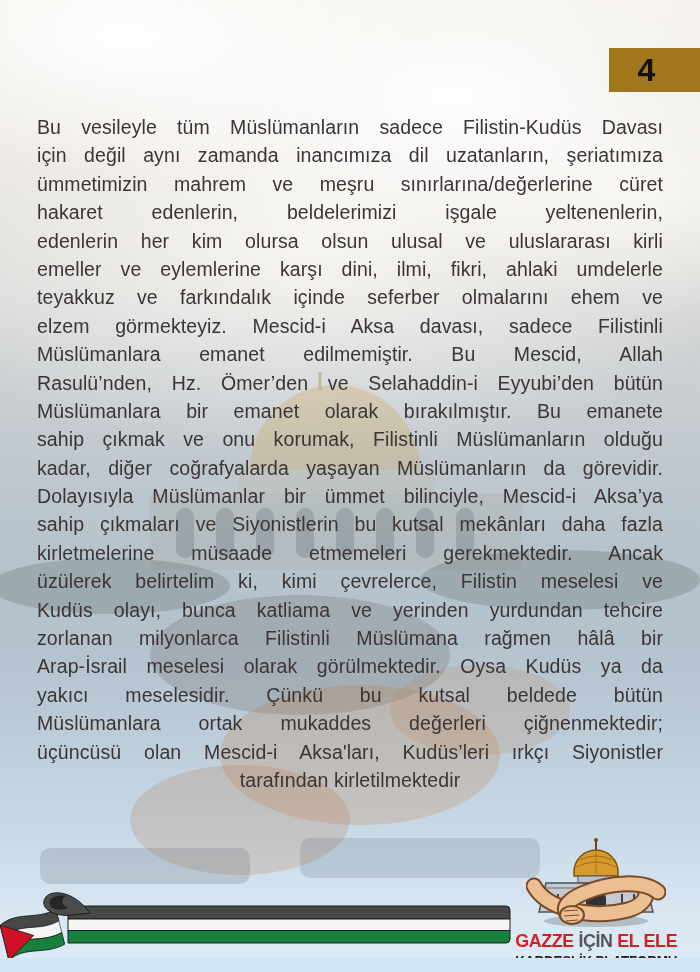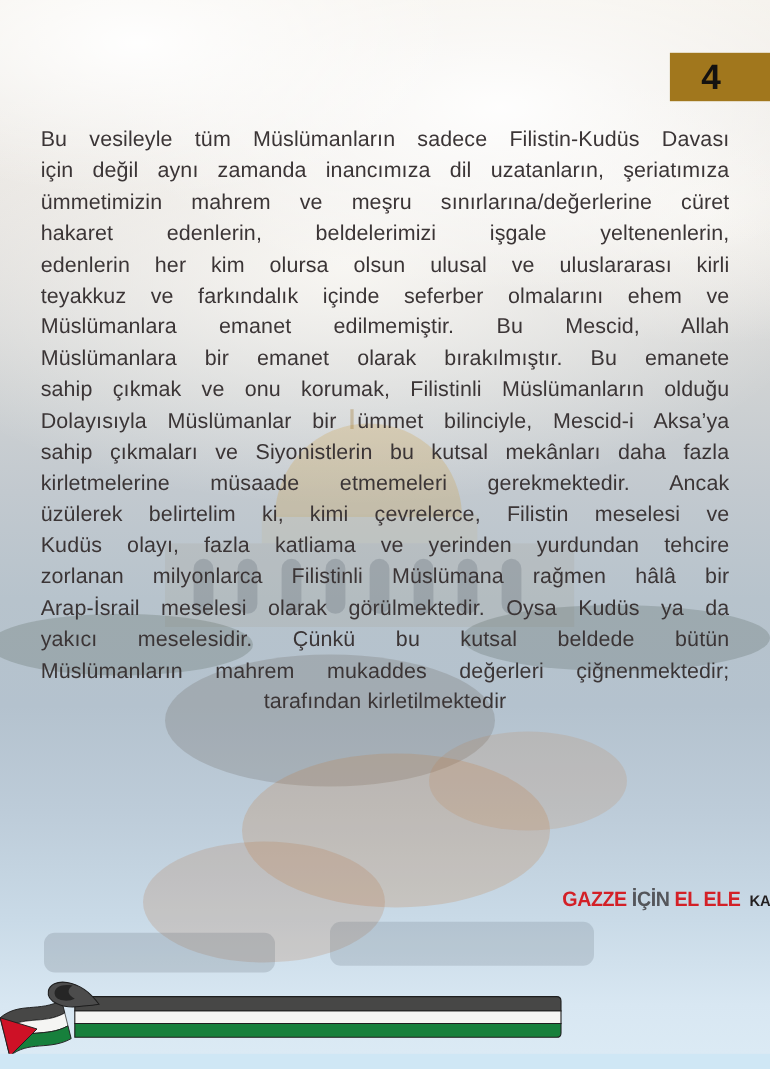--- a/index.html
+++ b/index.html
@@ -36,22 +36,22 @@
   }
   .body-text .line{
     height:28.4px;line-height:28.4px;
     text-align:justify;text-align-last:justify;
     white-space:normal;overflow:hidden;
   }
   .body-text .line.last{
     text-align:right;text-align-last:center;
   }
   .footer-logo{
-    position:absolute;top:772px;right:14px;width:180px;
-    display:flex;flex-direction:row;align-items:center;
+    position:absolute;top:836px;right:14px;width:180px;
+    display:flex;flex-direction:column;align-items:center;
   }
   .logo-title{
     margin-top:2px;
     font-weight:700;font-size:19px;letter-spacing:-0.4px;
     white-space:nowrap;transform:scaleX(0.94);
   }
   .t-red{color:#d32027;}
   .t-gray{color:#54565b;}
   .logo-subtitle{
     margin-top:1px;
@@ -101,33 +101,38 @@
   <div class="page-number">
     <span>4</span>
   </div>
 
   <div class="body-text">
       <div class="line">Bu vesileyle tüm Müslümanların sadece Filistin-Kudüs Davası</div>
       <div class="line">için değil aynı zamanda inancımıza dil uzatanların, şeriatımıza</div>
       <div class="line">ümmetimizin mahrem ve meşru sınırlarına/değerlerine cüret</div>
       <div class="line">hakaret edenlerin, beldelerimizi işgale yeltenenlerin,</div>
       <div class="line">edenlerin her kim olursa olsun ulusal ve uluslararası kirli</div>
+      <div class="line">emeller ve eylemlerine karşı dini, ilmi, fikri, ahlaki umdelerle</div>
       <div class="line">teyakkuz ve farkındalık içinde seferber olmalarını ehem ve</div>
+      <div class="line">elzem görmekteyiz. Mescid-i Aksa davası, sadece Filistinli</div>
       <div class="line">Müslümanlara emanet edilmemiştir. Bu Mescid, Allah</div>
+      <div class="line">Rasulü’nden, Hz. Ömer’den ve Selahaddin-i Eyyubi’den bütün</div>
       <div class="line">Müslümanlara bir emanet olarak bırakılmıştır. Bu emanete</div>
       <div class="line">sahip çıkmak ve onu korumak, Filistinli Müslümanların olduğu</div>
+      <div class="line">kadar, diğer coğrafyalarda yaşayan Müslümanların da görevidir.</div>
       <div class="line">Dolayısıyla Müslümanlar bir ümmet bilinciyle, Mescid-i Aksa’ya</div>
       <div class="line">sahip çıkmaları ve Siyonistlerin bu kutsal mekânları daha fazla</div>
       <div class="line">kirletmelerine müsaade etmemeleri gerekmektedir. Ancak</div>
       <div class="line">üzülerek belirtelim ki, kimi çevrelerce, Filistin meselesi ve</div>
-      <div class="line">Kudüs olayı, fazla katliama ve yerinden yurdundan tehcire</div>
+      <div class="line">Kudüs olayı, bunca katliama ve yerinden yurdundan tehcire</div>
       <div class="line">zorlanan milyonlarca Filistinli Müslümana rağmen hâlâ bir</div>
       <div class="line">Arap-İsrail meselesi olarak görülmektedir. Oysa Kudüs ya da</div>
       <div class="line">yakıcı meselesidir. Çünkü bu kutsal beldede bütün</div>
-      <div class="line">Müslümanların mahrem mukaddes değerleri çiğnenmektedir;</div>
+      <div class="line">Müslümanlara ortak mukaddes değerleri çiğnenmektedir;</div>
+      <div class="line">üçüncüsü olan Mescid-i Aksa'ları, Kudüs’leri ırkçı Siyonistler</div>
       <div class="line last">tarafından kirletilmektedir</div>
     </div>
 
   <div class="footer-logo">
     <svg width="140" height="92" viewBox="0 0 140 92">
       <ellipse cx="70" cy="85" rx="52" ry="6" fill="rgba(60,60,60,0.25)"></ellipse>
 
       <line x1="70" y1="4" x2="70" y2="14" stroke="#6b4a1a" stroke-width="2"></line>
       <circle cx="70" cy="4" r="2" fill="#6b4a1a"></circle>
 

